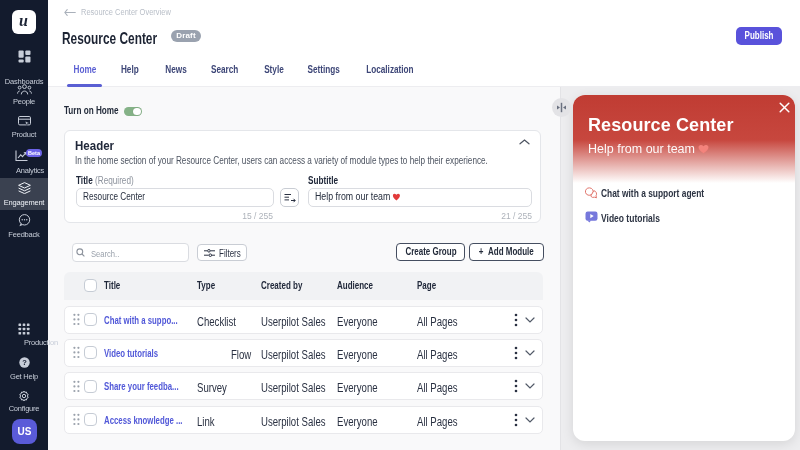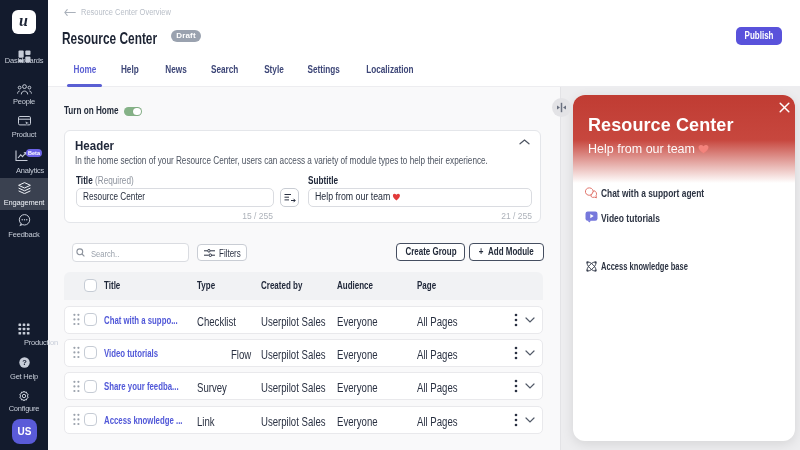--- a/index.html
+++ b/index.html
@@ -102,21 +102,21 @@
   <div id="sbactive"></div>
 
   <svg class="sbicon" style="left:17.5px;top:50px;" width="13" height="13" viewBox="0 0 13 13">
       <g fill="#c7cdd8">
         <rect x="0.5" y="0.5" width="5.2" height="7.2" rx="1"></rect>
         <rect x="7.3" y="0.5" width="5.2" height="4.4" rx="1"></rect>
         <rect x="0.5" y="9.4" width="5.2" height="3.1" rx="1"></rect>
         <rect x="7.3" y="6.6" width="5.2" height="5.9" rx="1"></rect>
       </g>
     </svg>
-  <div class="sbl" style="top:56px;">Dashboards</div>
+  <div class="sbl" style="top:77px;">Dashboards</div>
 
   <svg class="sbicon" style="left:16.5px;top:83.5px;" width="15" height="11" viewBox="0 0 15 11">
       <g stroke="#c7cdd8" stroke-width="1" fill="none">
         <circle cx="7.5" cy="2.6" r="1.9"></circle>
         <path d="M4.3 10.4 c0-2 1.4-3.3 3.2-3.3 s3.2 1.3 3.2 3.3"></path>
         <circle cx="2.6" cy="3.6" r="1.4"></circle>
         <path d="M0.6 9.6 c0-1.6 0.9-2.6 2.1-2.6"></path>
         <circle cx="12.4" cy="3.6" r="1.4"></circle>
         <path d="M14.4 9.6 c0-1.6-0.9-2.6-2.1-2.6"></path>
       </g>
@@ -375,35 +375,20 @@
     <span><span class="cx" style="--s:.8">Chat with a support agent</span></span>
   </div>
   <div class="pvitem" style="top:116px;">
     <svg width="13" height="12" viewBox="0 0 13 12">
         <rect x="0.5" y="0.5" width="12" height="9.2" rx="2.2" fill="#7678dc"></rect>
         <path d="M5.3 2.9 L8.7 5.1 L5.3 7.3 Z" fill="#fff"></path>
         <path d="M2.5 9.6 l1.8 2 1.8-2 Z" fill="#7678dc"></path>
       </svg>
     <span><span class="cx" style="--s:.81">Video tutorials</span></span>
   </div>
-  <div class="pvitem" style="top:164.7px;">
-    <svg width="13" height="13" viewBox="0 0 13 13">
-        <g stroke="#3a4150" stroke-width="0.9" fill="none">
-          <ellipse cx="6.5" cy="6.5" rx="5.8" ry="2.3" transform="rotate(45 6.5 6.5)"></ellipse>
-          <ellipse cx="6.5" cy="6.5" rx="5.8" ry="2.3" transform="rotate(-45 6.5 6.5)"></ellipse>
-        </g>
-        <g fill="#3a4150">
-          <circle cx="2.4" cy="2.4" r="1.1"></circle>
-          <circle cx="10.6" cy="2.4" r="1.1"></circle>
-          <circle cx="2.4" cy="10.6" r="1.1"></circle>
-          <circle cx="10.6" cy="10.6" r="1.1"></circle>
-        </g>
-      </svg>
-    <span><span class="cx" style="--s:.72">Access knowledge base</span></span>
-  </div>
 </div>
 
 <div id="rszhandle">
   <svg width="11" height="11" viewBox="0 0 11 11" style="margin:4px 0 0 4px;">
       <path d="M5.5 0.8 v9.4" stroke="#6a7180" stroke-width="1.5"></path>
       <path d="M4 5.5 L1 3.4 v4.2 Z M7 5.5 L10 3.4 v4.2 Z" fill="#6a7180"></path>
     </svg>
 </div>
 
 </body></html>

